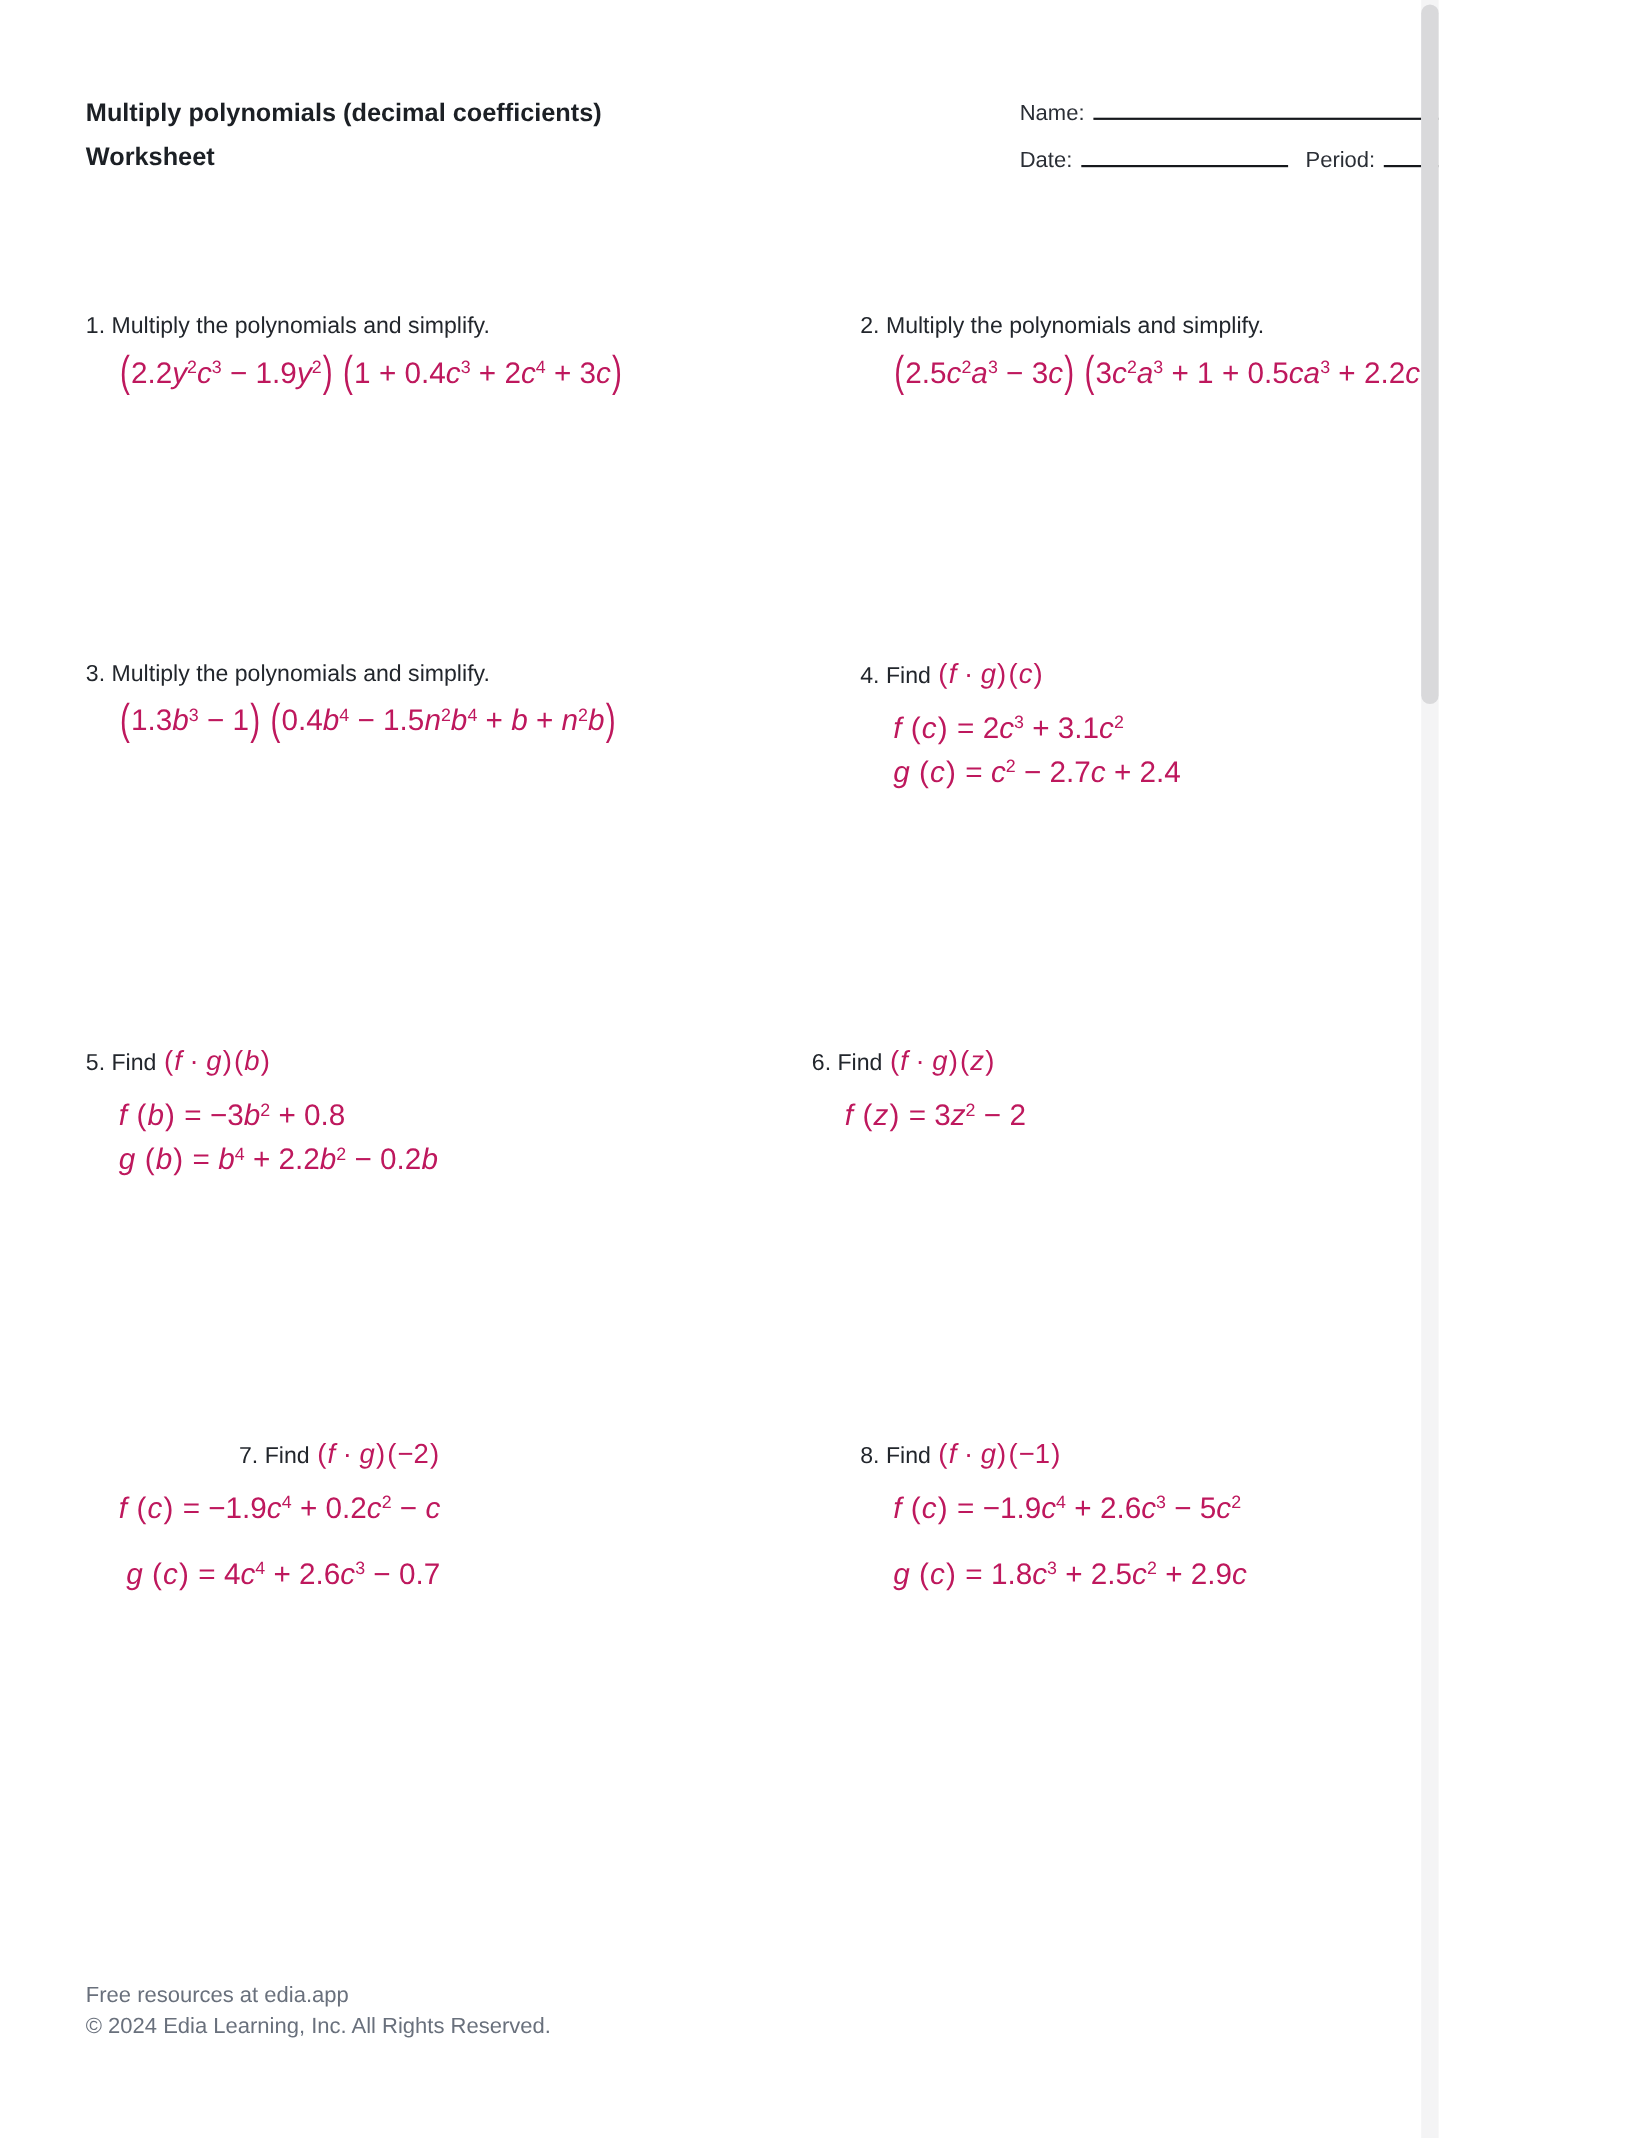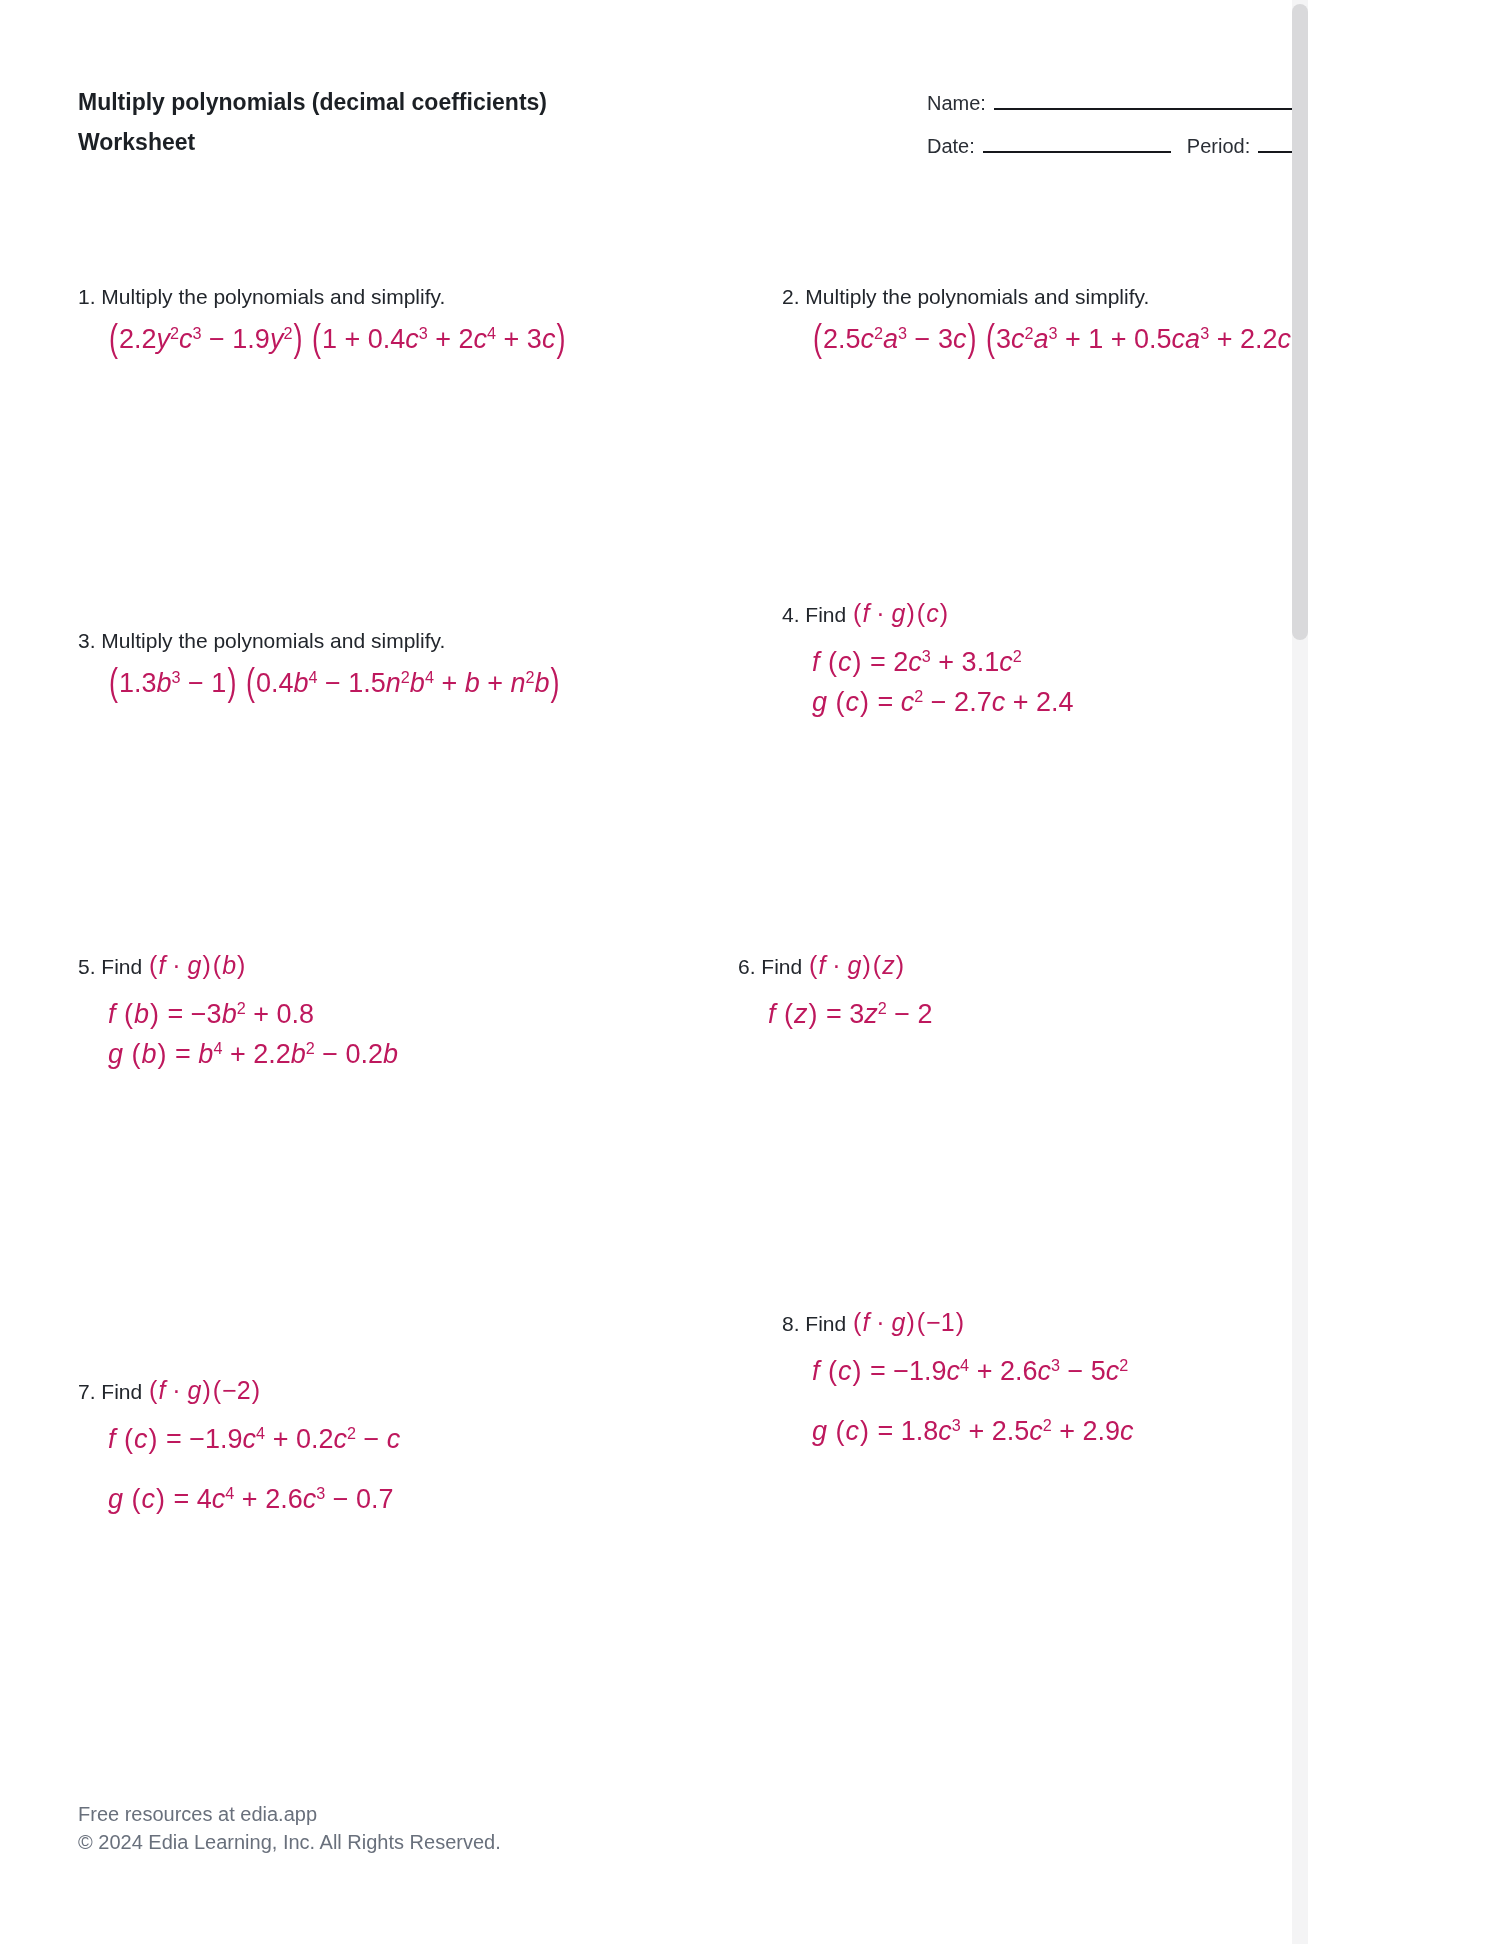--- a/index.html
+++ b/index.html
@@ -15,25 +15,25 @@
          vertical-align:-4px;margin-left:8px;}
   .fline.name{width:336px;}
   .fline.date{width:188px;}
   .fline.period{width:73px;}
   .plabel{margin-left:16px;}
 
   
   .prob{position:absolute;}
   .prob:nth-child(1){left:78px;top:282px;}
   .prob:nth-child(2){left:782px;top:282px;}
-  .prob:nth-child(3){left:78px;top:598px;margin-top:28px;}
+  .prob:nth-child(3){left:78px;top:598px;}
   .prob:nth-child(4){left:782px;top:598px;}
   .prob:nth-child(5){left:78px;top:950px;}
   .prob:nth-child(6){left:738px;top:950px;}
-  .prob:nth-child(7){left:78px;top:1375px;}
+  .prob:nth-child(7){left:78px;top:1307px;text-align:right;}
   .prob:nth-child(8){left:782px;top:1307px;}
   .phead{font-size:21px;line-height:30px;color:#22262c;white-space:nowrap;}
   .lines{padding-left:30px;margin-top:12px;}
 
   
   .math{font-family:Liberation Sans, sans-serif;color:#be185d;white-space:nowrap;}
   .math i{font-style:italic;}
   .math sup{font-size:0.6em;vertical-align:0.55em;line-height:0;}
   .hm{font-size:25px;}
   .expr{font-size:27px;}

